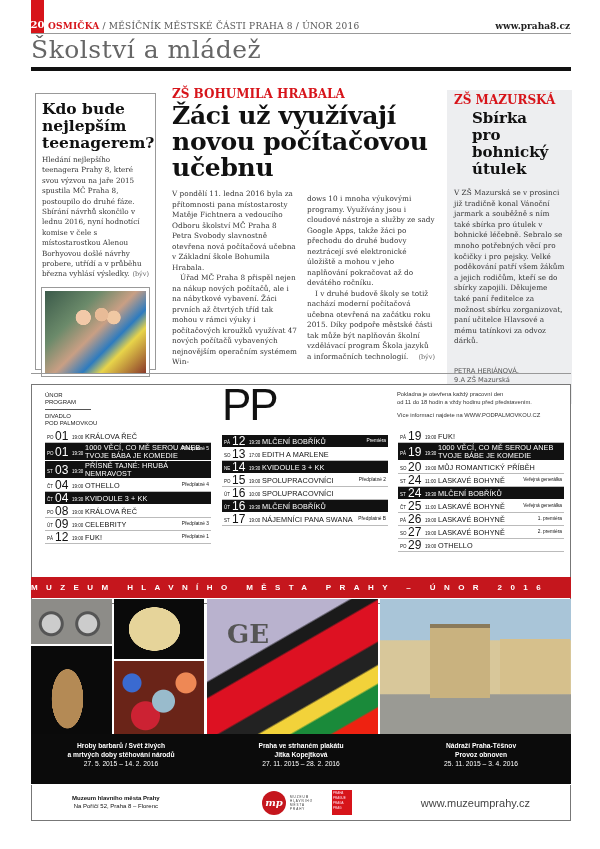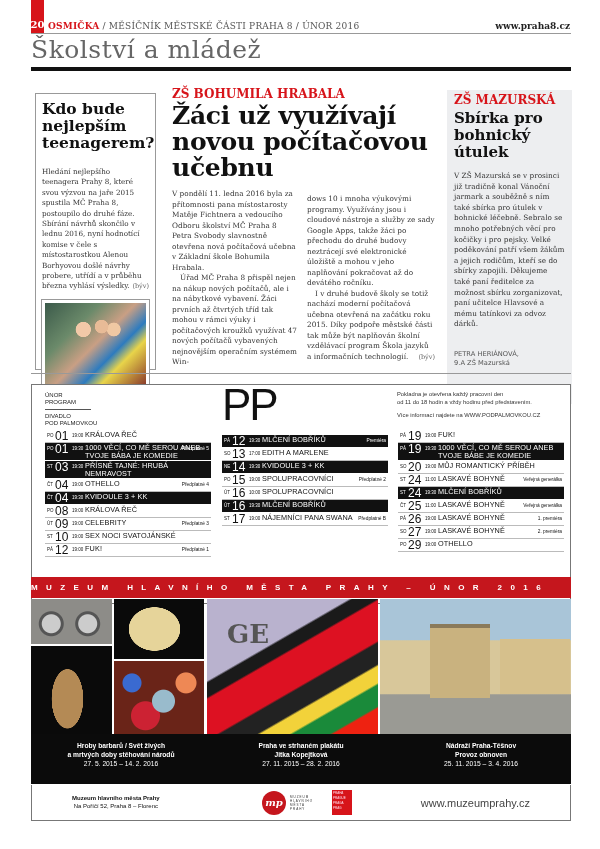--- a/index.html
+++ b/index.html
@@ -8,52 +8,52 @@
 
 .pg-num{left:31px;top:0;width:13px;height:33px;background:#d7141a;color:#fff;font:bold 10px "DejaVu Serif",serif;display:flex;align-items:flex-end;justify-content:center;padding-bottom:3px}
 .hdr-line{left:31px;top:33px;width:540px;height:1px;background:#999}
 .hdr-text{left:48px;top:21px;font:9px "DejaVu Serif",serif;color:#555;letter-spacing:.2px}
 .hdr-text b{color:#d7141a}
 .hdr-url{right:30px;top:21px;font:bold 9px "DejaVu Serif",serif;color:#222}
 .section-title{left:31px;top:35px;font:25px "DejaVu Serif",serif;color:#666;letter-spacing:.5px}
 .section-rule{left:31px;top:67px;width:540px;height:4px;background:#111}
 
 .tbox{left:35px;top:93px;width:121px;height:277px;border:1px solid #999;padding:6px}
-.tbox h2{font:bold 15.5px/17px "DejaVu Serif",serif;color:#111;margin-bottom:16px}
+.tbox h2{font:bold 15.5px/17px "DejaVu Serif",serif;color:#111;margin-bottom:4px}
 .tbox p{font:7.2px/10.4px "DejaVu Serif",serif;color:#333}
 .sig{float:right;font-size:6.5px;color:#666}
 .photo{margin-top:8px;height:88px;border:3px solid #fff;outline:1px solid #999;background:linear-gradient(135deg,#3b5a4a 0%,#6b8a6a 30%,#c99f84 50%,#2d7bbf 65%,#e8d44a 75%,#8a3a2a 100%);position:relative;overflow:hidden}
 .photo::after{content:"";position:absolute;left:20%;top:15%;width:60%;height:70%;border-radius:45% 45% 20% 20%;background:radial-gradient(circle at 30% 25%,#f2c9a8 12%,transparent 13%),radial-gradient(circle at 60% 20%,#e8bb97 11%,transparent 12%),radial-gradient(circle at 80% 25%,#f0c8a3 10%,transparent 11%)}
 
 .kicker{font:bold 12px "DejaVu Serif",serif;color:#d7141a}
 .main-kicker{left:172px;top:87px}
 .main-title{left:172px;top:103px;width:265px;font:bold 25px/26px "DejaVu Serif",serif;color:#111;letter-spacing:-.3px}
 .col{font:7.3px/10.5px "DejaVu Serif",serif;color:#333;text-align:left}
 .col p{text-indent:0}
 .col p.ind{text-indent:8px}
 .col1{left:172px;top:189px;width:126px}
 .col2{left:307px;top:194px;width:128px}
 
 .rbox{left:447px;top:90px;width:125px;height:314px;background:#edeef0;padding:3px 7px}
-.rbox h3{font:bold 15px/17px "DejaVu Serif",serif;color:#111;margin:3px 0 10px}
+.rbox h3{font:bold 15px/17px "DejaVu Serif",serif;color:#111;margin:3px 18px 10px}
 .rbox p{font:7.3px/10.6px "DejaVu Serif",serif;color:#333}
 .rbox .author{margin-top:20px;font:6.7px/9px "DejaVu Sans",sans-serif;color:#555}
 .mid-rule{left:31px;top:373px;width:540px;height:1px;background:#999}
 
 .theatre{left:31px;top:384px;width:540px;height:220px;border:1px solid #777;background:#fff;font-family:"Liberation Sans",sans-serif}
 .tl{position:absolute;left:13px;top:7px;width:166px}
 .small-cap{font:6px/7px "Liberation Sans",sans-serif;color:#222}
 .tl .rule{width:46px;height:1px;background:#555;margin:3px 0}
 .pp{position:absolute;left:190px;top:-4px;font:44px/48px "Liberation Sans",sans-serif;color:#111;letter-spacing:-2px}
 .info{position:absolute;left:365px;top:5px;width:170px;font:5.8px/8px "Liberation Sans",sans-serif;color:#333}
 .prog{position:absolute;width:166px}
 .p1{left:13px;top:45px}
 .p2{left:190px;top:50px}
 .p3{left:366px;top:45px}
-.row{display:flex;align-items:flex-start;border-bottom:1px solid #bbb;min-height:11.5px;padding:1px 2px 0;color:#111;position:relative}
+.row{display:flex;align-items:center;border-bottom:1px solid #bbb;min-height:11.5px;padding:1px 2px 0;color:#111;position:relative}
 .row.dark{background:#111;color:#fff;border-bottom:1px solid #fff}
 .row .d{font-size:4.5px;width:8px;padding-top:2px}
 .row .n{font-size:12px;line-height:11px;width:15px;margin-right:2px}
 .row .t{font-size:4.5px;width:13px;padding-top:2px}
 .row .ti{font-size:7.3px;line-height:8px;flex:1;letter-spacing:.1px}
 .row .nt{font-size:4.8px;position:absolute;right:2px;top:3px}
 
 .mus-bar{left:31px;top:577px;width:540px;height:21px;background:#c5161d;color:#fff;font:bold 8px "Liberation Sans",sans-serif;letter-spacing:8.4px;display:flex;align-items:center;white-space:nowrap}
 .mus-imgs{left:31px;top:599px;width:540px;height:114px}
 .im{position:absolute;overflow:hidden}
@@ -174,27 +174,20 @@
         <span class="nt"></span>
       </div>
       <div class="row">
         <span class="d">ÚT</span>
         <span class="n">09</span>
         <span class="t">19:00</span>
         <span class="ti">CELEBRITY</span>
         <span class="nt">Předplatné 3</span>
       </div>
       <div class="row">
-        <span class="d">ST</span>
-        <span class="n">10</span>
-        <span class="t">19:00</span>
-        <span class="ti">SEX NOCI SVATOJÁNSKÉ</span>
-        <span class="nt"></span>
-      </div>
-      <div class="row">
         <span class="d">PÁ</span>
         <span class="n">12</span>
         <span class="t">19:00</span>
         <span class="ti">FUK!</span>
         <span class="nt">Předplatné 1</span>
       </div>
     </div>
   <div class="prog p2">
       <div class="row dark">
         <span class="d">PÁ</span>

